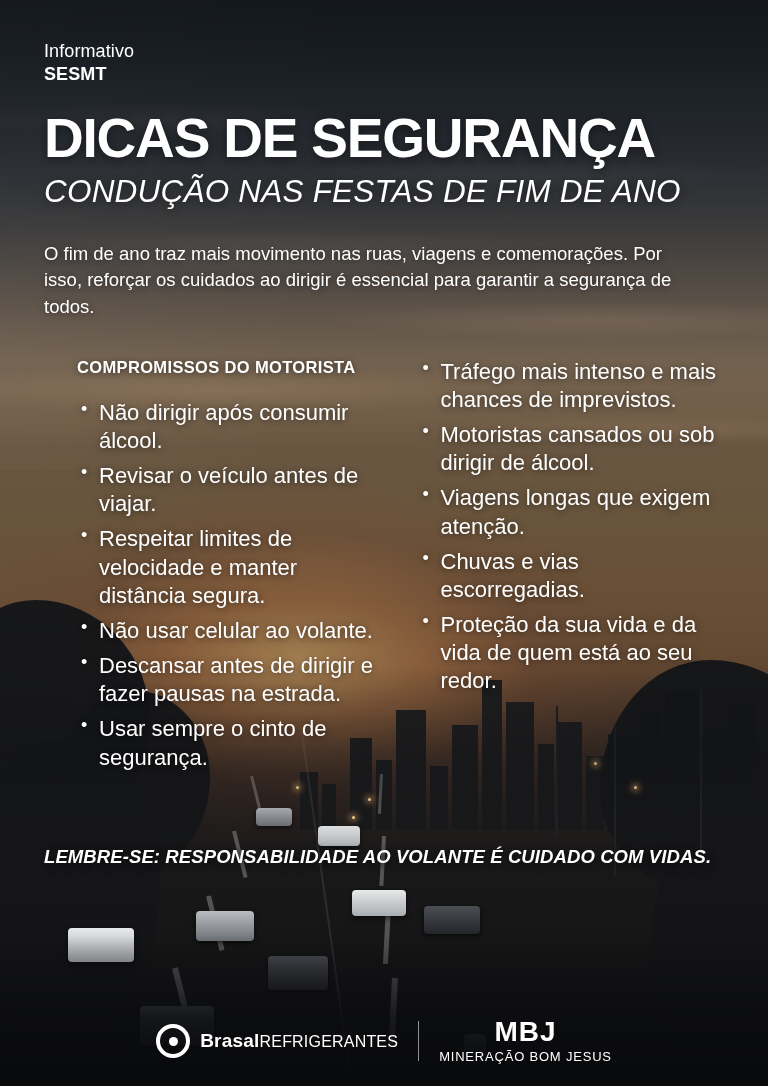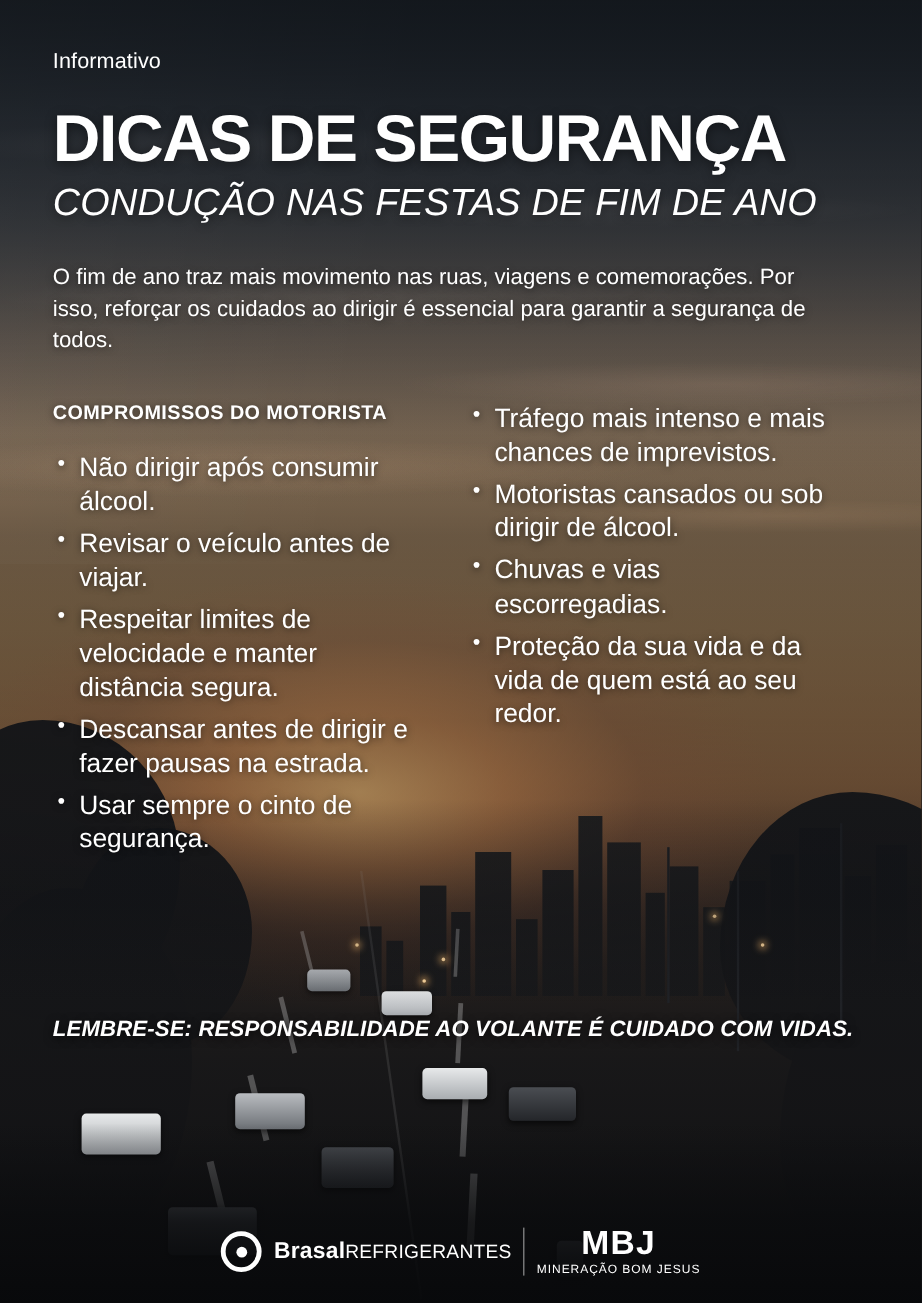--- a/index.html
+++ b/index.html
@@ -130,21 +130,21 @@
   }
 
   .intro {
     margin-top: 34px;
     width: 640px;
     font-size: 18.5px;
     line-height: 1.42;
     text-shadow: 0 1px 6px rgba(0,0,0,.5);
   }
 
-  .columns { display: flex; gap: 36px; margin-top: 38px; }
+  .columns { display: flex; gap: 36px; margin-top: 38px; margin-left: 33px; }
   .col { width: 310px; }
   .col-head {
     font-size: 16.5px;
     font-weight: 700;
     letter-spacing: .35px;
     text-transform: uppercase;
     margin-bottom: 22px;
     text-shadow: 0 1px 6px rgba(0,0,0,.55);
   }
   ul { list-style: none; }
@@ -170,40 +170,40 @@
     font-weight: 700;
     font-style: italic;
     letter-spacing: .1px;
     text-shadow: 0 2px 8px rgba(0,0,0,.7);
     margin-top: 48px;
   }
 
   
   .footer {
     position: absolute; left: 0; right: 0; bottom: 22px;
-    display: flex; align-items: center; justify-content: center; gap: 10px;
+    display: flex; align-items: center; justify-content: center; gap: 20px;
   }
   .brasal { display: flex; align-items: center; gap: 10px; }
   .brasal .mark {
     width: 34px; height: 34px; border-radius: 50%;
     border: 4px solid #ffffff;
     position: relative;
   }
   .brasal .mark::after {
     content: ""; position: absolute; left: 50%; top: 50%;
     width: 9px; height: 9px; margin: -4.5px 0 0 -4.5px;
     background: #fff; border-radius: 50%;
   }
   .brasal .wordmark { font-size: 19px; letter-spacing: .2px; }
   .brasal .wordmark b { font-weight: 700; }
   .brasal .wordmark span { font-weight: 400; font-size: 16px; }
   .divider { width: 1px; height: 40px; background: rgba(255,255,255,.55); }
   .mbj { text-align: center; }
   .mbj .big { font-size: 28px; font-weight: 700; letter-spacing: 1px; line-height: 1; }
-  .mbj .small { font-size: 10px; letter-spacing: .8px; margin-top: 3px; }
+  .mbj .small { font-size: 13px; letter-spacing: .8px; margin-top: 3px; }
 </style>
 </head>
 <body>
 
 <div class="poster">
 
   <div class="bg"></div>
   <div class="clouds"></div>
 
   <div class="skyline">
@@ -266,44 +266,47 @@
   </div>
 
   <div class="scrim-top"></div>
   <div class="scrim-mid"></div>
   <div class="scrim-bottom"></div>
 
   <div class="content">
 
     <div class="kicker">
       <span>Informativo</span>
+      <b>SESMT</b>
     </div>
 
     <h1 class="title">DICAS DE SEGURANÇA</h1>
     <h2 class="subtitle">CONDUÇÃO NAS FESTAS DE FIM DE ANO</h2>
 
     <p class="intro">O fim de ano traz mais movimento nas ruas, viagens e comemorações. Por isso, reforçar os cuidados ao dirigir é essencial para garantir a segurança de todos.</p>
 
     <div class="columns">
 
       <div class="col">
         <div class="col-head">COMPROMISSOS DO MOTORISTA</div>
         <ul>
           <li>Não dirigir após consumir álcool.</li>
           <li>Revisar o veículo antes de viajar.</li>
           <li>Respeitar limites de velocidade e manter distância segura.</li>
+          <li>Não usar celular ao volante.</li>
           <li>Descansar antes de dirigir e fazer pausas na estrada.</li>
           <li>Usar sempre o cinto de segurança.</li>
         </ul>
       </div>
 
       <div class="col">
         <ul>
           <li>Tráfego mais intenso e mais chances de imprevistos.</li>
           <li>Motoristas cansados ou sob dirigir de álcool.</li>
+          <li>Viagens longas que exigem atenção.</li>
           <li>Chuvas e vias escorregadias.</li>
           <li>Proteção da sua vida e da vida de quem está ao seu redor.</li>
         </ul>
       </div>
 
     </div>
   </div>
 
   <div class="reminder">LEMBRE-SE: RESPONSABILIDADE AO VOLANTE É CUIDADO COM VIDAS.</div>
 

